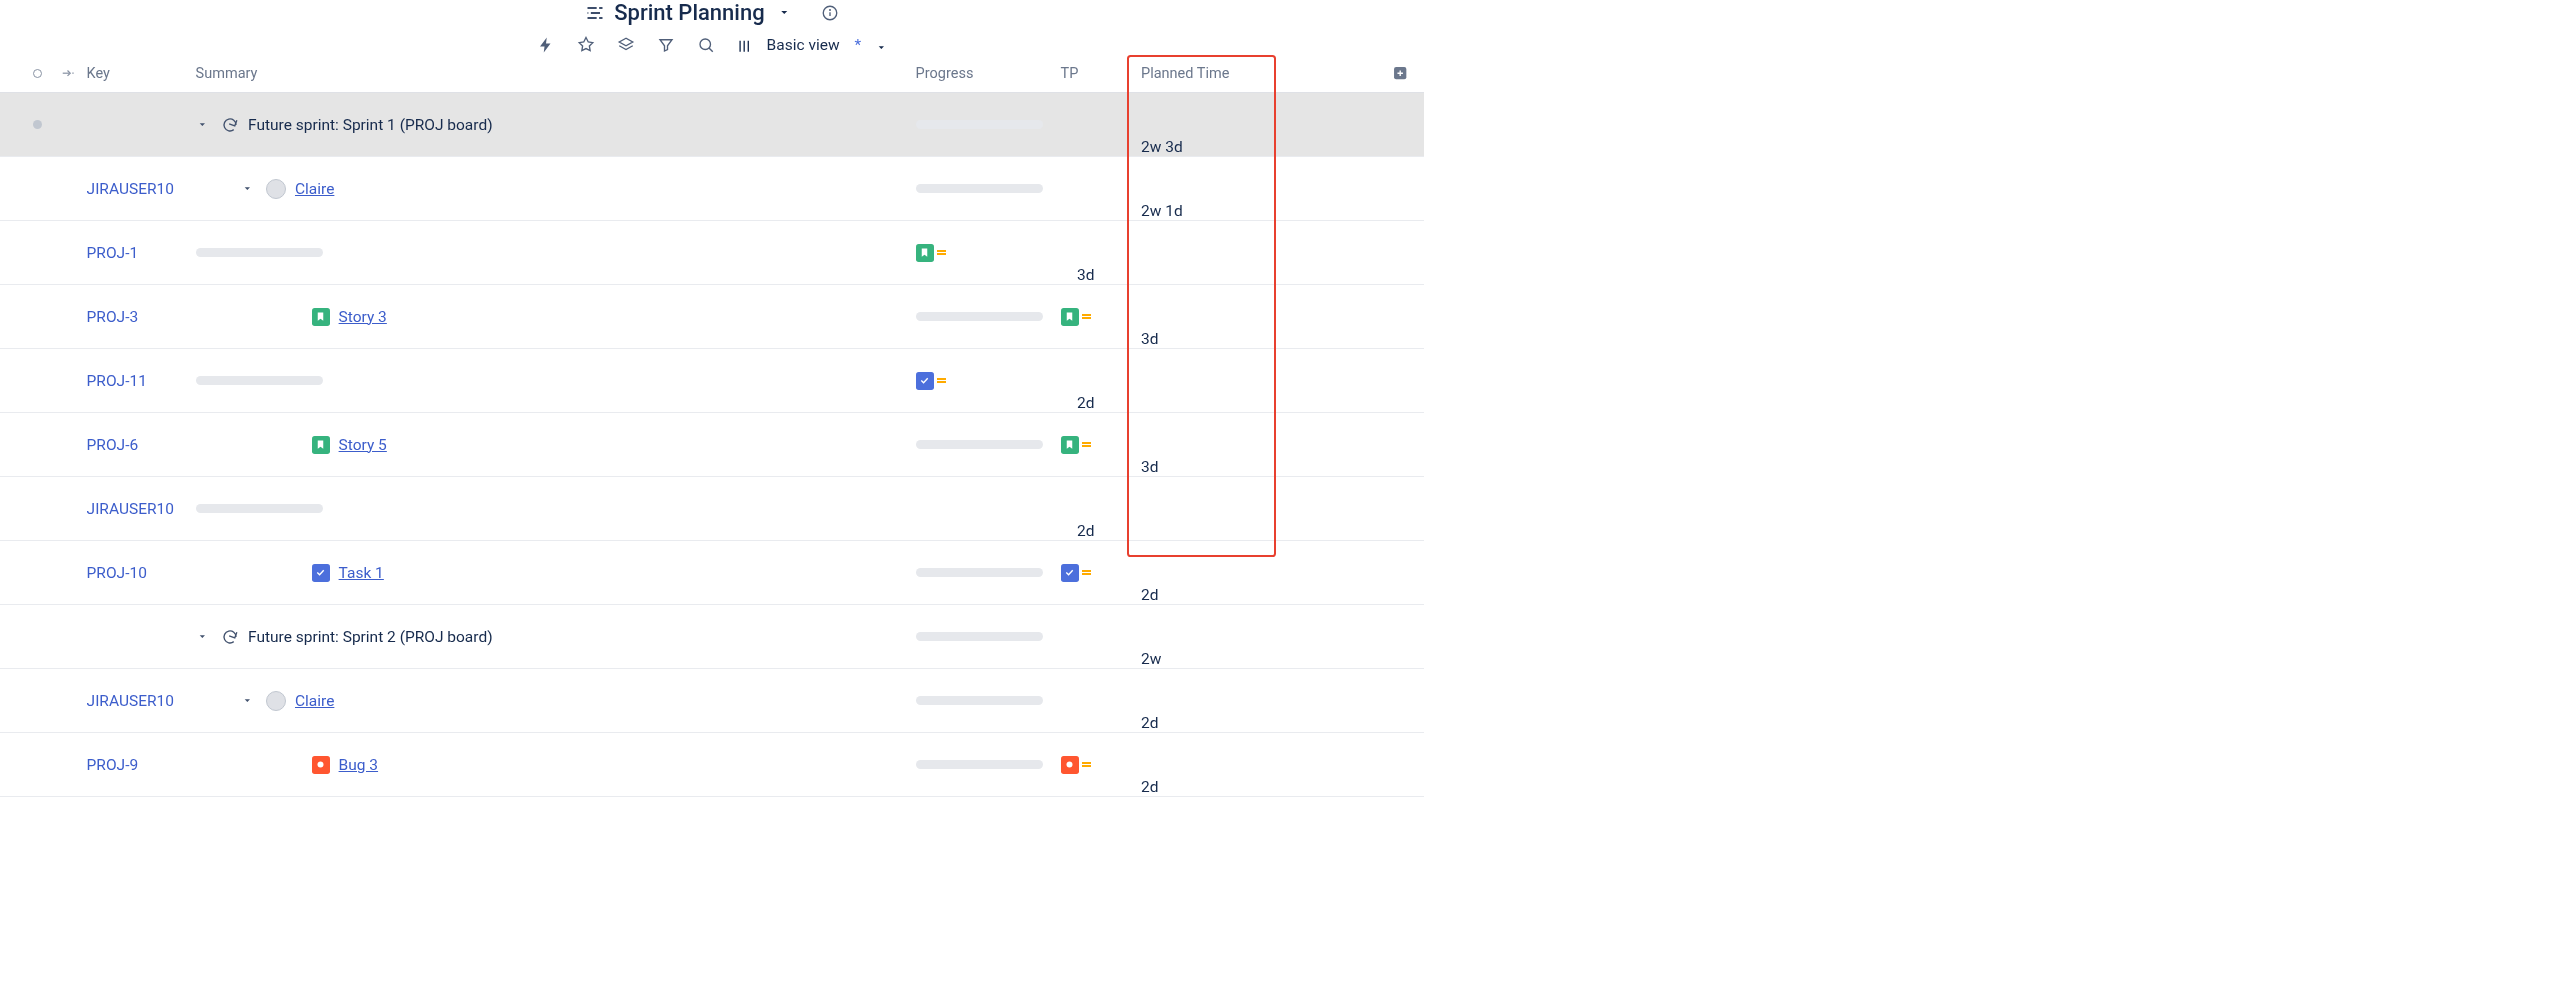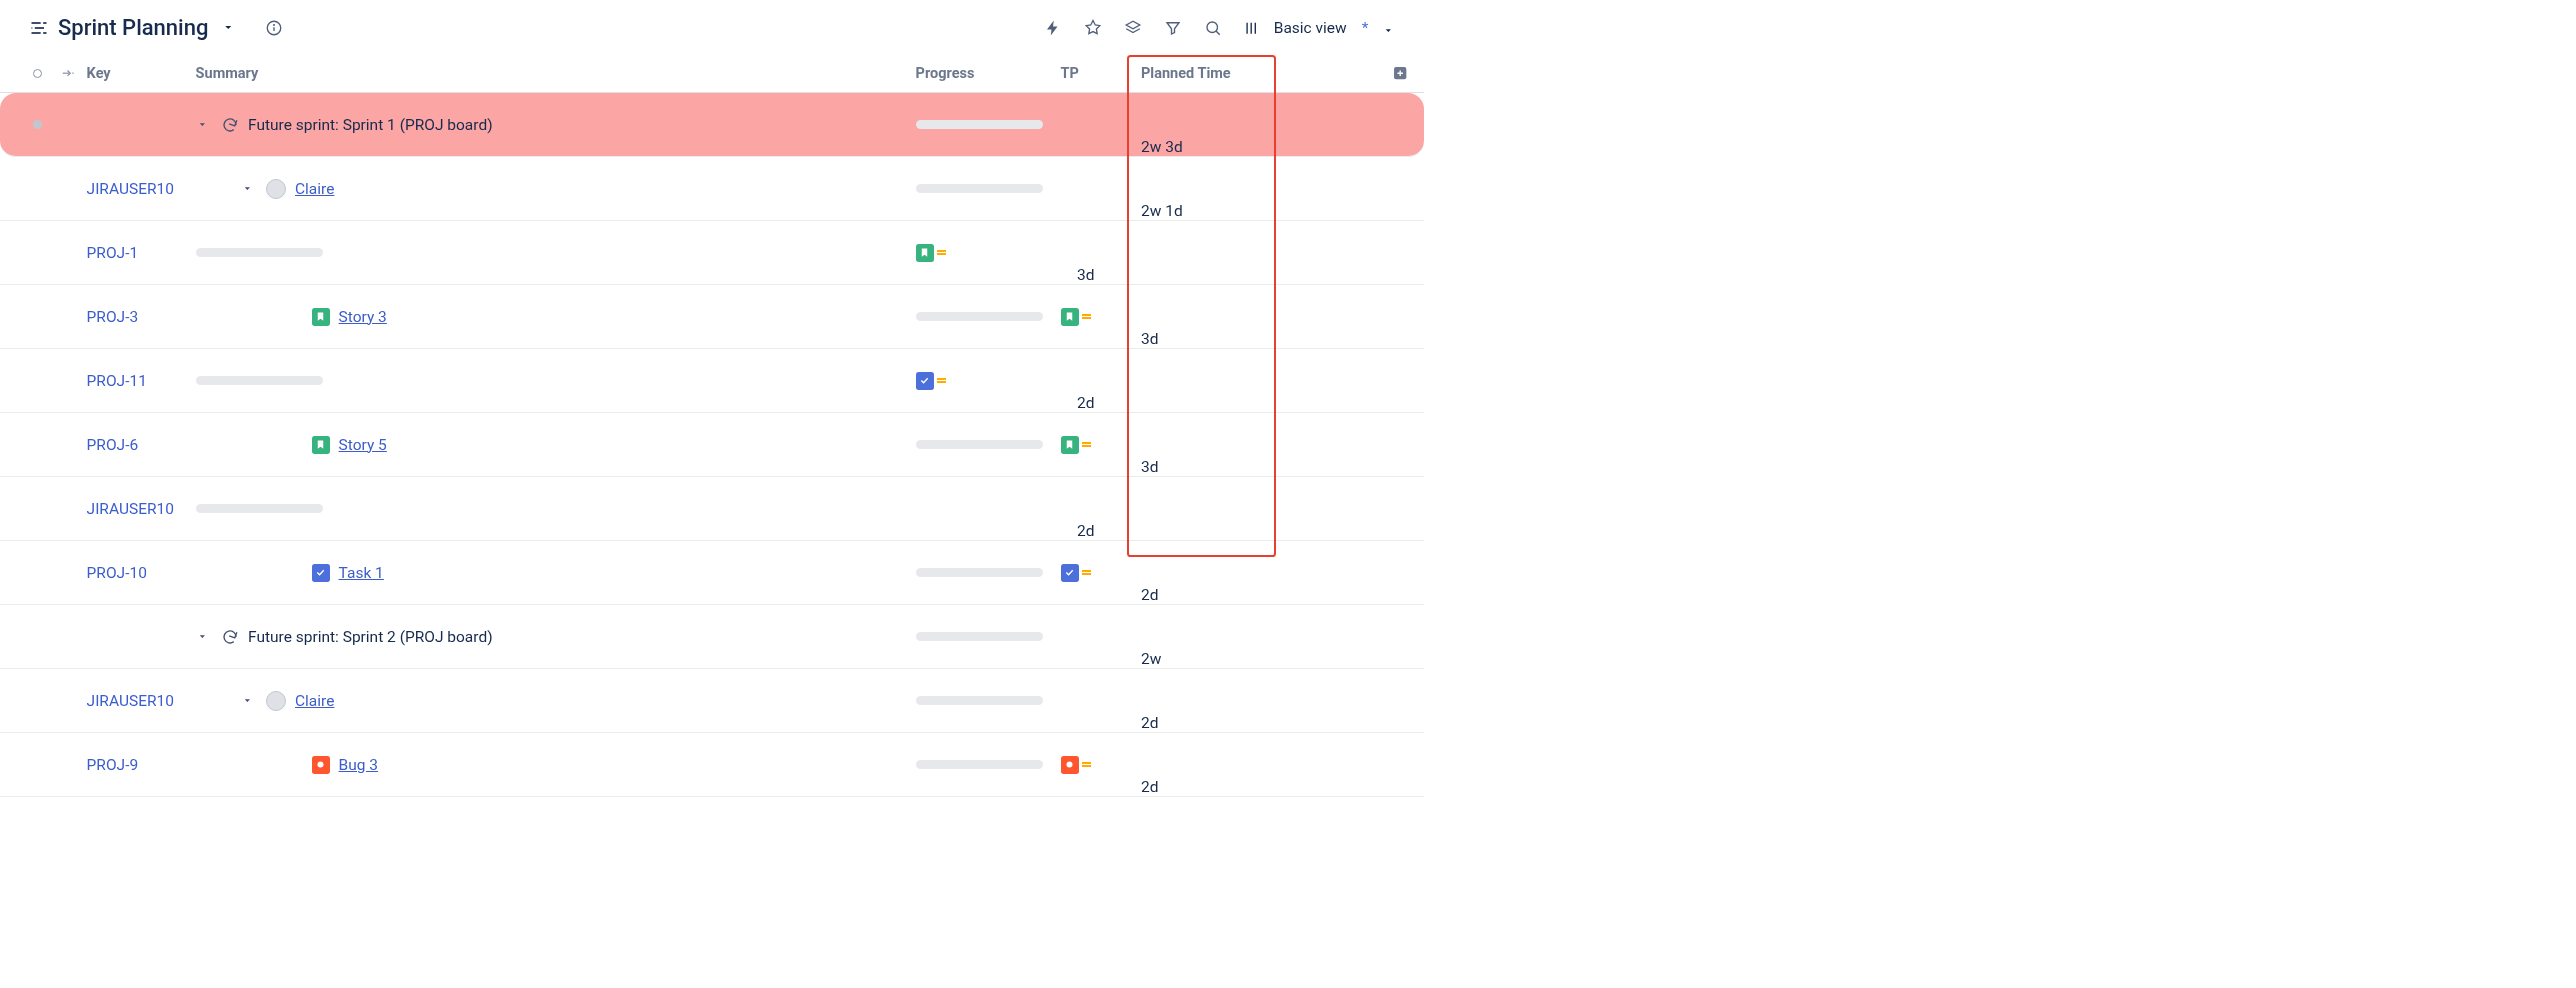--- a/index.html
+++ b/index.html
@@ -11,20 +11,21 @@
     background: #fff;
     width: 2576px;
   }
   .page { width: 1424px; }
   
   .header {
     display: flex;
     align-items: center;
     height: 55px;
     padding: 0 29px;
+    flex-direction: column;
   }
   .h-left { display: flex; align-items: center; gap: 9px; }
   .title-ico { width: 20px; display:flex; align-items:center; justify-content:center; color:#172B4D; }
   .page-title { font-size: 22px; font-weight: 500; color:#172B4D; }
   .h-chev { color:#172B4D; display:flex; align-items:center; margin-left:3.6px; }
   .h-info { margin-left: 20px; color:#505F79; display:flex; align-items:center; }
   .h-spacer { flex: 1; }
   .h-actions { display:flex; align-items:center; gap: 20px; color:#505F79; }
   .h-icon { display:flex; align-items:center; justify-content:center; width:20px; height:20px; color:#505F79; cursor:pointer; }
   .view-btn { display:flex; align-items:flex-end; gap:14px; cursor:pointer; color:#172B4D; font-size:15.5px; }
@@ -33,25 +34,25 @@
   .table { width: 100%; }
   .thead, .row {
     display: grid;
     grid-template-columns: 23.6px 27px 36px 109px 720px 145px 64px 145px 109px 44px;
     align-items: center;
     min-height: 42px;
     border-bottom: 0.9px solid #E9EBEF;
   }
   .thead {
     height: 38px; min-height: 38px;
-    font-weight: 700; color:#6B778C; font-size:14.5px;
+    font-weight: 400; color:#6B778C; font-size:14.5px;
     border-bottom: 0.9px solid #DFE1E6;
   }
   .thead .th-key, .thead .th-summary, .thead .th-progress, .thead .th-tp, .thead .th-pt { color:#6B778C; }
-  .row.selected { background:#fca5a5;border-radius:16px; }
+  .row.selected { background:#e5e5e5; }
   .drag { opacity:0; display:flex; align-items:center; justify-content:center; color:#97A0AF; }
   .dot { width:9px; height:9px; border-radius:50%; background:#C1C7D0; }
   .dot.hollow { background:transparent; border:1.4px solid #8993A4; }
   .arrow-ico { display:flex; align-items:center; justify-content:center; color:#8993A4; }
   .key-link { color:#3C5DCB; font-size:15.5px; cursor:pointer; white-space:nowrap; overflow:hidden; text-overflow:ellipsis; }
   .summary-cell { display:flex; align-items:center; gap:9px; font-size:15.5px; }
   .indent-1 { padding-left: 0px; }
   .indent-2 { padding-left: 45px; }
   .indent-3 { padding-left: 116px; }
   .chev { width:16.4px; display:flex; align-items:center; color:#42526E; }

